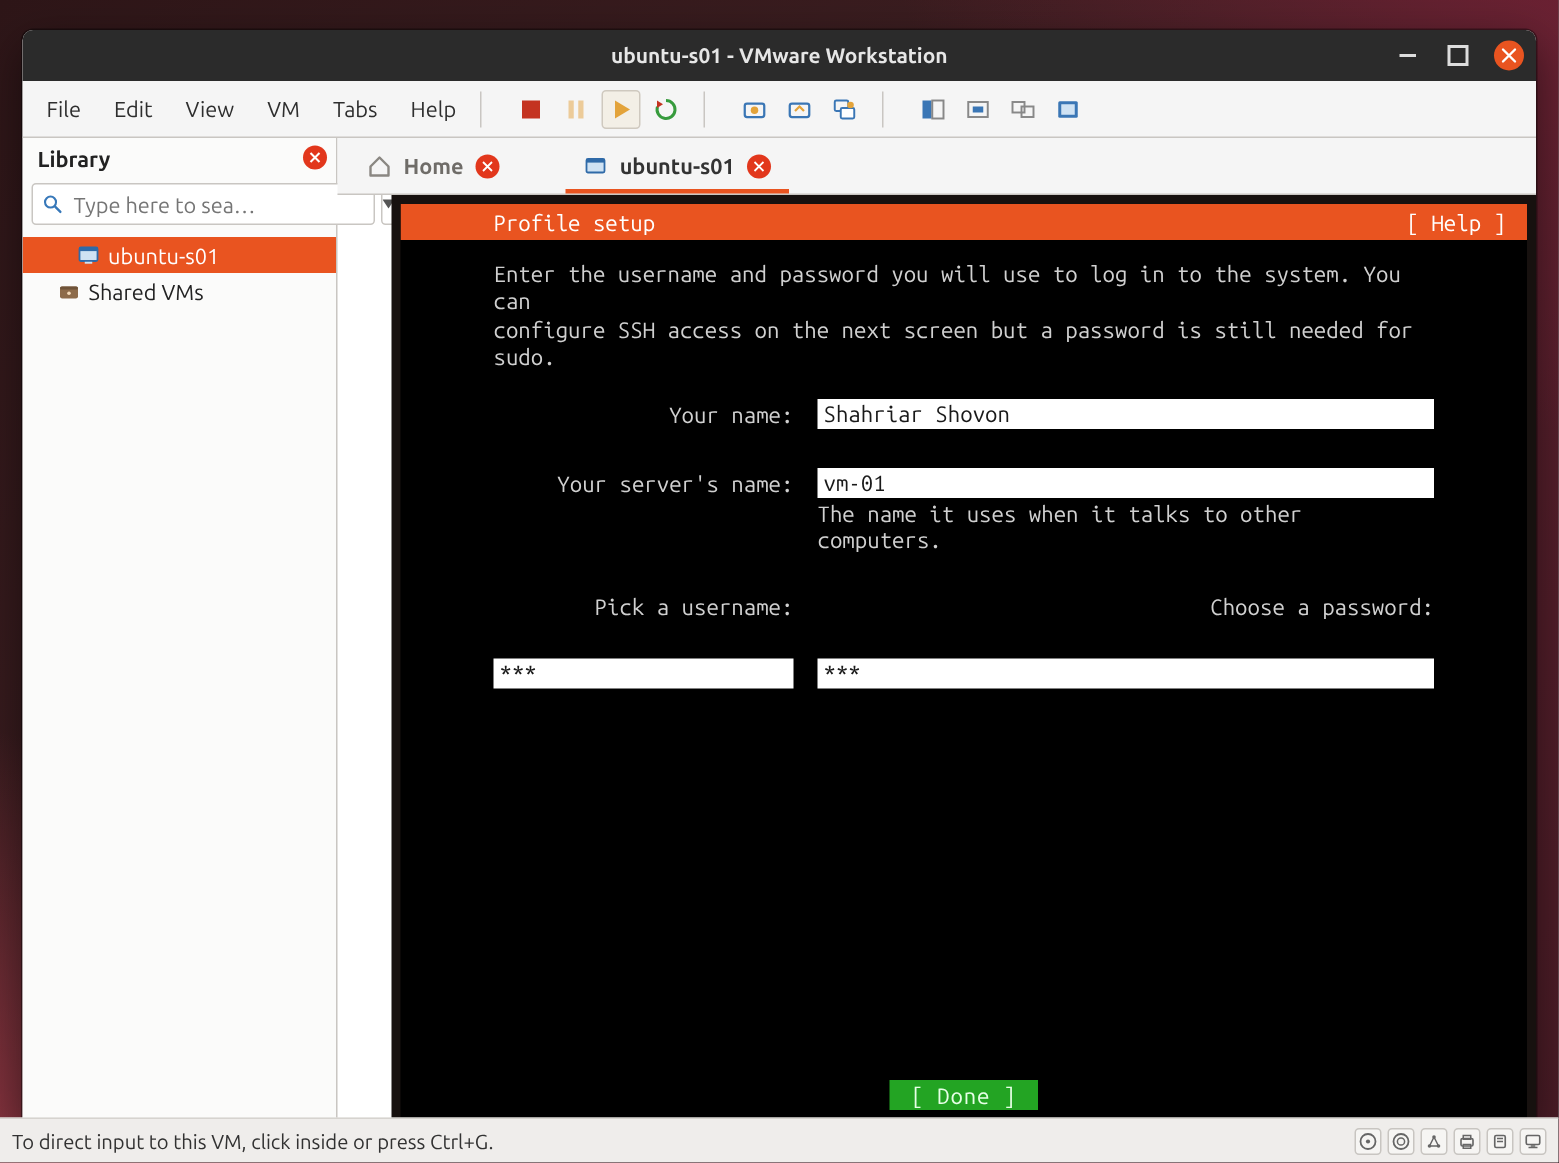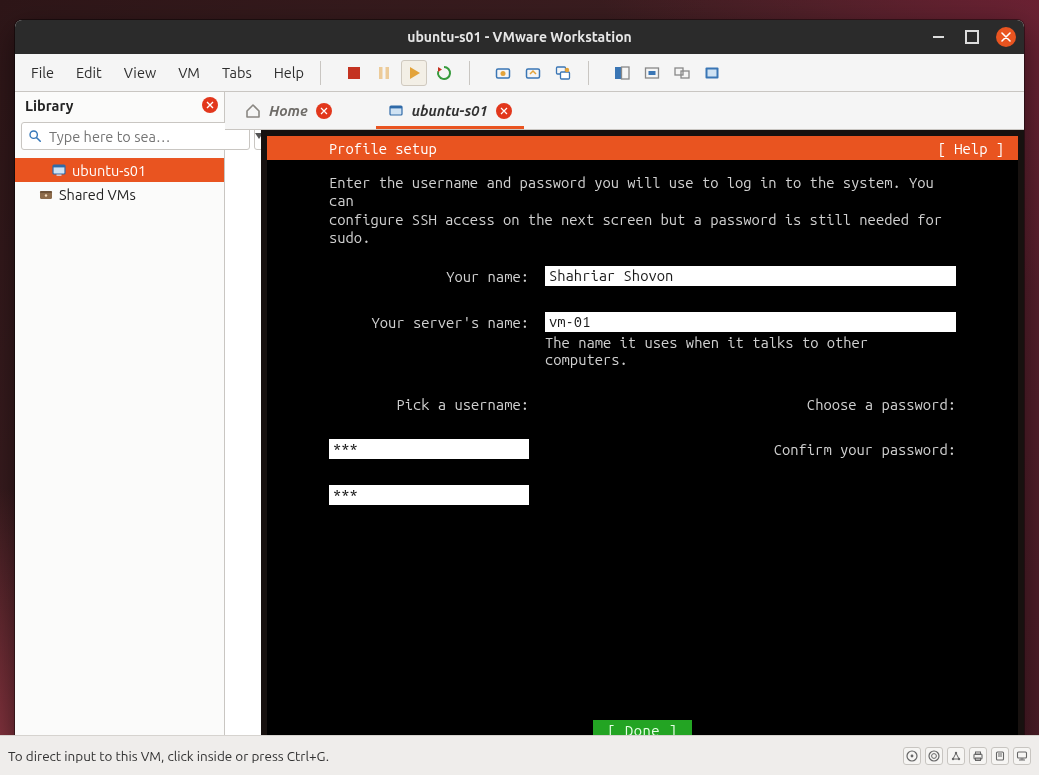--- a/index.html
+++ b/index.html
@@ -99,21 +99,21 @@
   .tree-row .tw{width:10px;display:flex;justify-content:center;}
   .tree-row.depth1{padding-left:36px;}
   .tree-row.selected{background:var(--selection-bg);color:var(--selection-fg);}
   .tree-row svg.node-icon{width:16px;height:16px;flex-shrink:0;}
   .tree-row .label{white-space:nowrap;}
 
   
   .content{flex:1;display:flex;flex-direction:column;min-width:0;}
   .tabbar{
     height:38px;background:var(--tabbar-bg);border-bottom:1px solid var(--panel-border);
-    display:flex;align-items:flex-end;padding:0 8px;gap:12px;color:var(--tabbar-fg);font-size:14.5px;font-style:italic;
+    display:flex;align-items:flex-end;padding:0 8px;gap:12px;color:var(--tabbar-fg);font-size:14.5px;
   }
   .tab{
     display:flex;align-items:center;height:34px;padding:0 12px;gap:8px;border-bottom:3px solid transparent;cursor:pointer;
     color:#6f6c68;font-weight:600;
   }
   .tab.active{color:#333;border-bottom-color:var(--tab-active);}
   .tab .tab-close{width:16px;height:16px;border-radius:50%;background:#e2371c;display:flex;align-items:center;justify-content:center;cursor:pointer;}
   .tab .tab-close svg{width:8px;height:8px;stroke:#fff;}
   .tab svg.tab-icon{width:16px;height:16px;}
 
@@ -133,21 +133,21 @@
   .console-desc{line-height:1.25;color:#d0d0d0;white-space:pre-wrap;}
   .form{margin-top:18px;display:grid;grid-template-columns:200px 1fr;column-gap:16px;row-gap:26px;align-items:start;}
   .form .lbl{text-align:right;color:#d0d0d0;padding-top:2px;white-space:nowrap;}
   .cin{background:var(--console-input-bg);color:var(--console-input-fg);height:20px;display:flex;align-items:center;padding:0 4px;}
   .hint{color:#d0d0d0;margin-top:2px;}
   .done-row{display:flex;justify-content:center;margin-top:auto;margin-bottom:10px;}
   .done{background:var(--done-bg);color:#e6ffe6;padding:0 14px;height:20px;display:flex;align-items:center;letter-spacing:.5px;}
 
   
   .footer{
-    position:absolute;left:0;right:0;bottom:0;height:40px;background:#efedeb;border-top:1px solid #d6d3cf;
+    position:absolute;left:0;right:0;bottom:0;height:30px;background:#efedeb;border-top:1px solid #d6d3cf;
     display:flex;align-items:center;justify-content:space-between;padding:0 8px;
     font-size:13.5px;color:#323232;
   }
   .footer .tray{display:flex;align-items:center;gap:4px;}
   .footer .tray .tico{width:18px;height:18px;border:1px solid #c8c5c1;border-radius:3px;background:#f6f5f3;display:flex;align-items:center;justify-content:center;cursor:pointer;}
   .footer .tray svg{width:12px;height:12px;}
 </style>
 </head>
 <body>
 
@@ -355,21 +355,20 @@
 
               <div class="lbl">Pick a username:</div>
 
               <div class="lbl">Choose a password:</div>
               <div>
                   <div class="cin">
                     <span>***</span>
                   </div>
                 </div>
 
-              <div class="lbl">Confirm your password:</div>
               <div>
                   <div class="cin">
                     <span>***</span>
                   </div>
                 </div>
             </div>
 
             <div class="done-row">
               <div class="done">[ Done         ]</div>
             </div>

